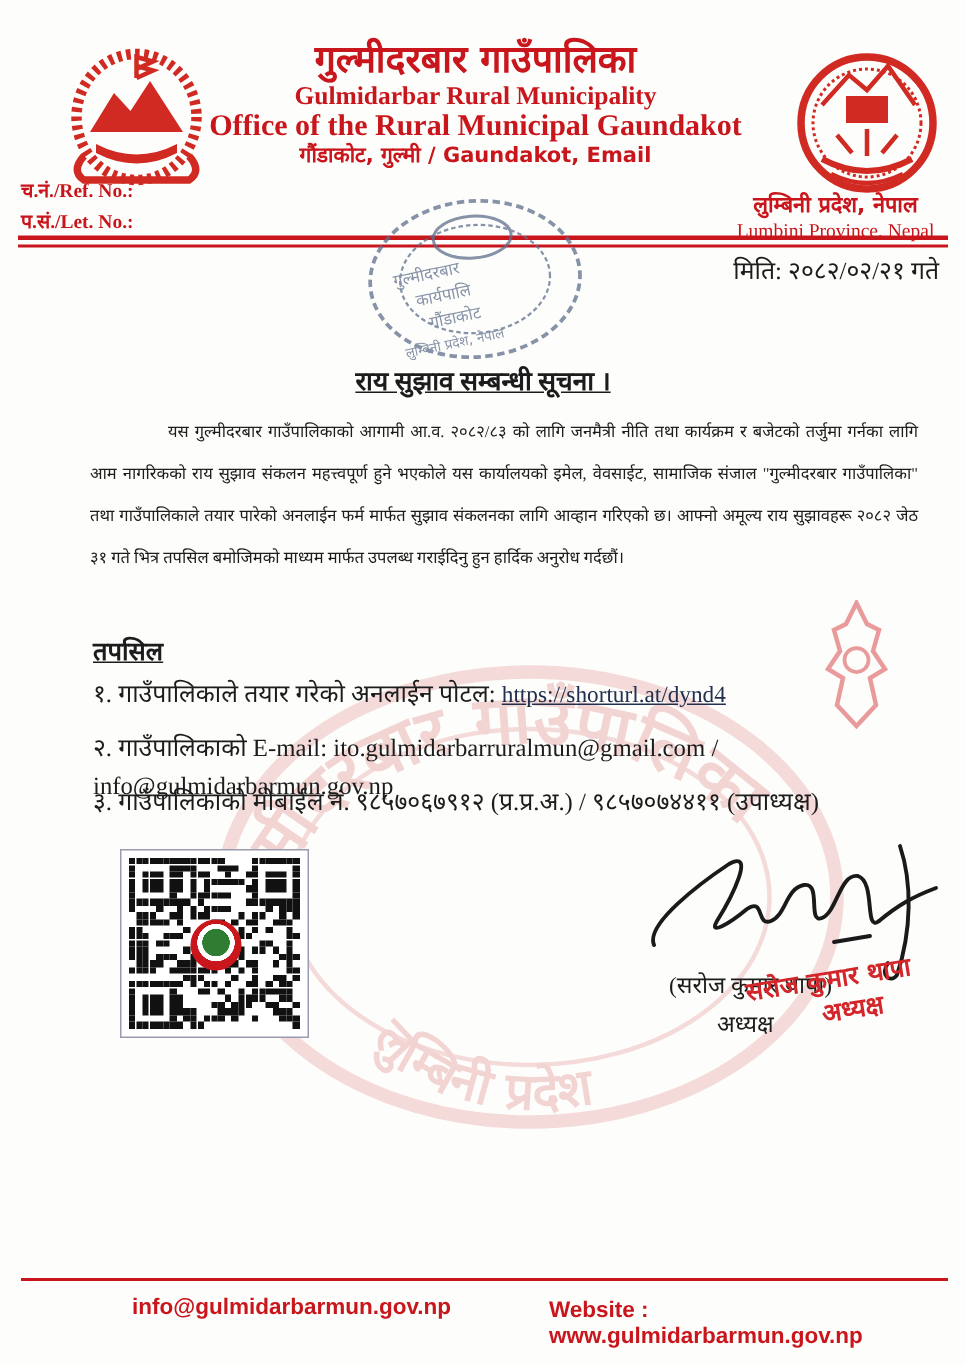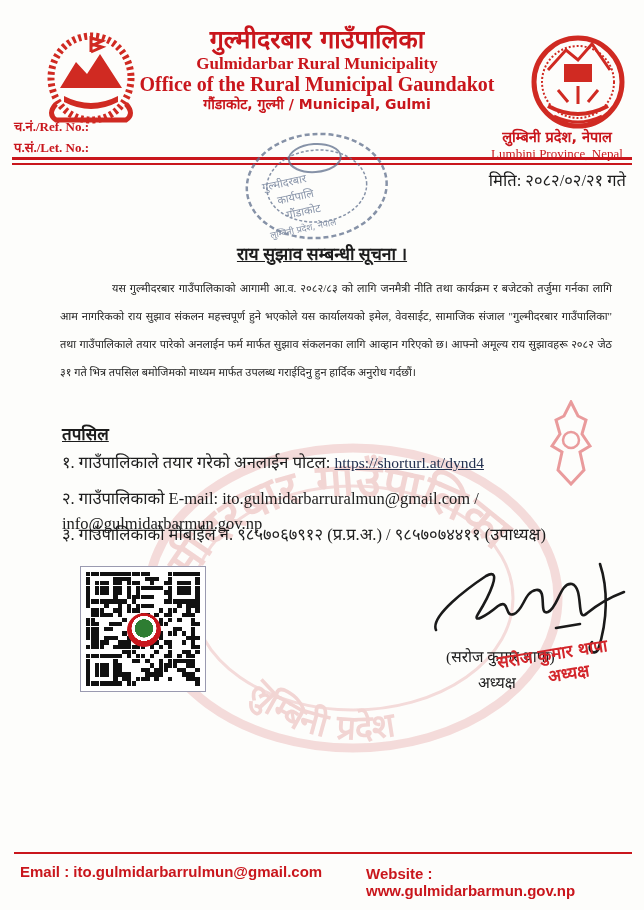--- a/index.html
+++ b/index.html
@@ -105,21 +105,21 @@
       <path d="M30 60 L40 72 M50 56 L50 74 M70 60 L60 72" stroke-width="3"></path>
       <path d="M20 76 Q50 92 80 76" stroke-width="4"></path>
       <path d="M26 86 Q50 98 74 86" stroke-width="3"></path>
     </g>
   </svg>
 
   <div class="abs center-head">
     <div class="red np-display h-np1">गुल्मीदरबार गाउँपालिका</div>
     <div class="red h-en1">Gulmidarbar Rural Municipality</div>
     <div class="red h-en2">Office of the Rural Municipal Gaundakot</div>
-    <div class="red np-display h-addr">गौंडाकोट, गुल्मी / Municipal, Gulmi</div>
+    <div class="red np-display h-addr">गौंडाकोट, गुल्मी / Gaundakot, Email</div>
   </div>
 
   <div class="abs ref-block red">
     <div><span>च.नं./Ref. No.:</span><span></span></div>
     <div><span>प.सं./Let. No.:</span><span></span></div>
   </div>
 
   <div class="abs prov-block red">
     <div class="prov-np np-display">लुम्बिनी प्रदेश, नेपाल</div>
     <div class="prov-en">Lumbini Province, Nepal</div>
@@ -520,23 +520,22 @@
   </svg>
   <div class="abs sig-name">(सरोज कुमार थापा)</div>
   <div class="abs sig-title">अध्यक्ष</div>
   <div class="abs red-stamp">
     <div>सरोज कुमार थापा</div>
     <div class="l2">अध्यक्ष</div>
   </div>
 
   <div class="abs footer-line"></div>
   <div class="abs footer footer-email">
-    <div>
-      <span>Email :</span>
-      <a class="red" style="text-decoration:none;" href="#">ito.gulmidarbarrulmun@gmail.com</a>
+    <div class="l2">
+      <a class="red" style="text-decoration:none;" href="#">info@gulmidarbarmun.gov.np</a>
     </div>
   </div>
   <div class="abs footer footer-web">
     <span>Website :</span>
     <a class="red" style="text-decoration:none;" href="#">www.gulmidarbarmun.gov.np</a>
   </div>
 
 </div>
 
 </body></html>

